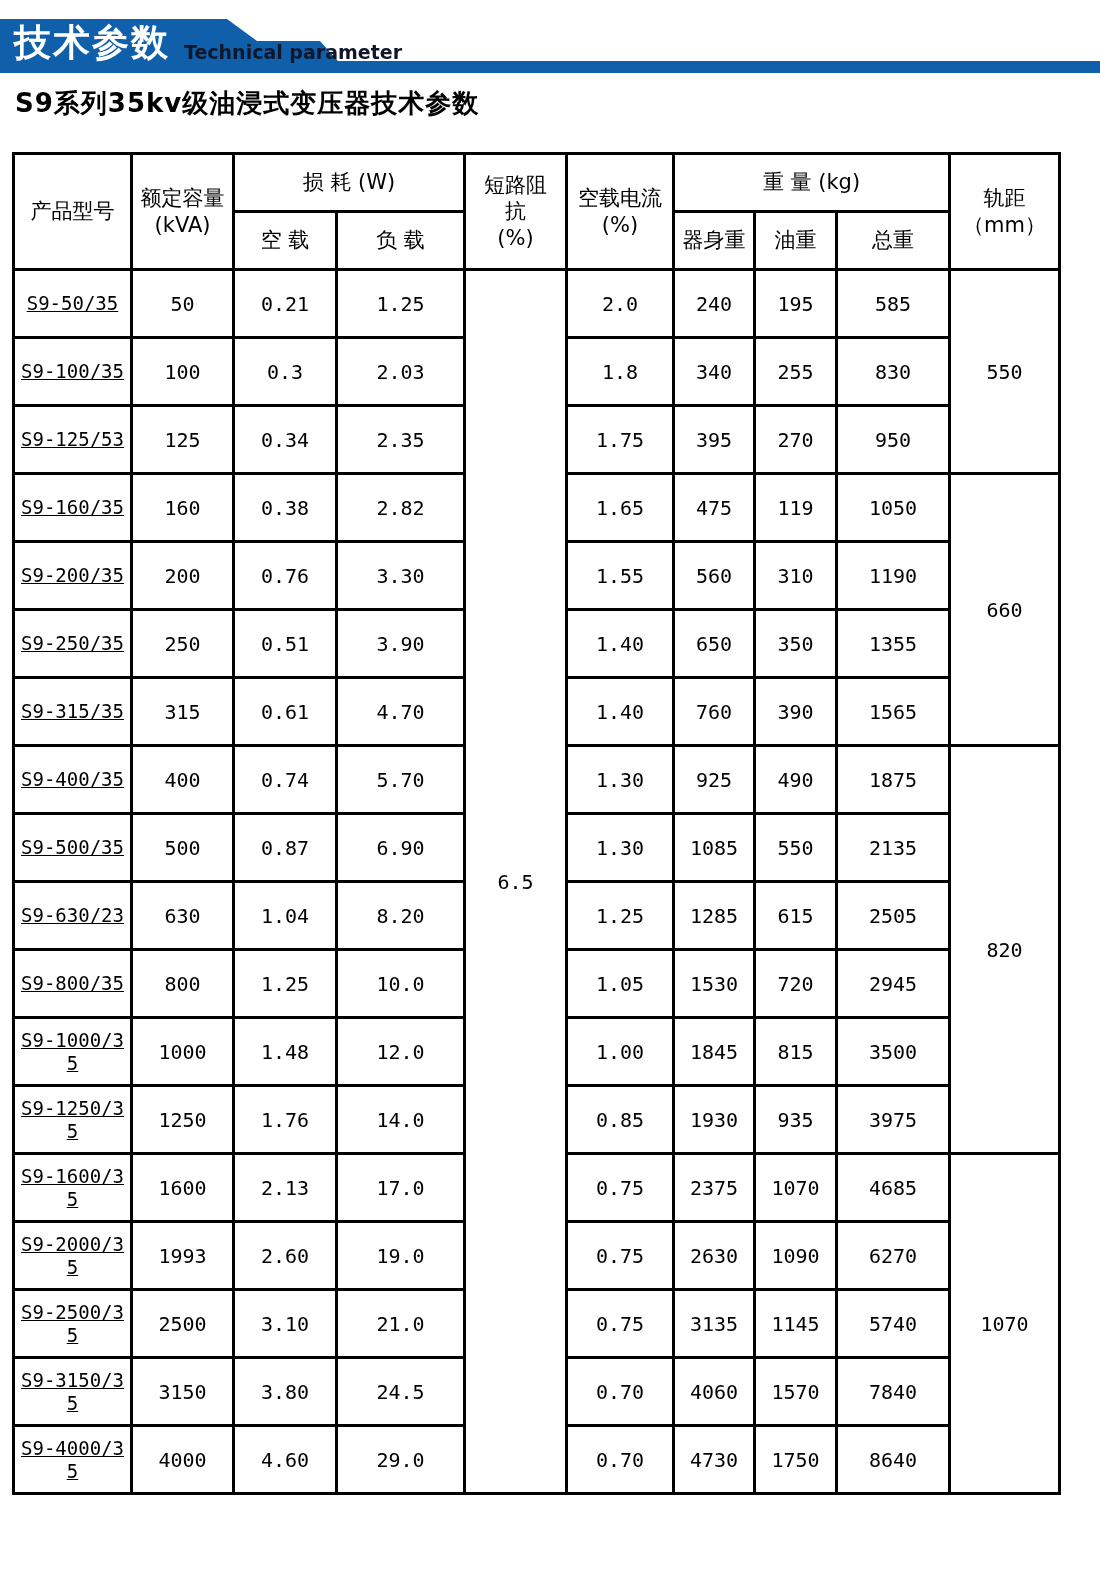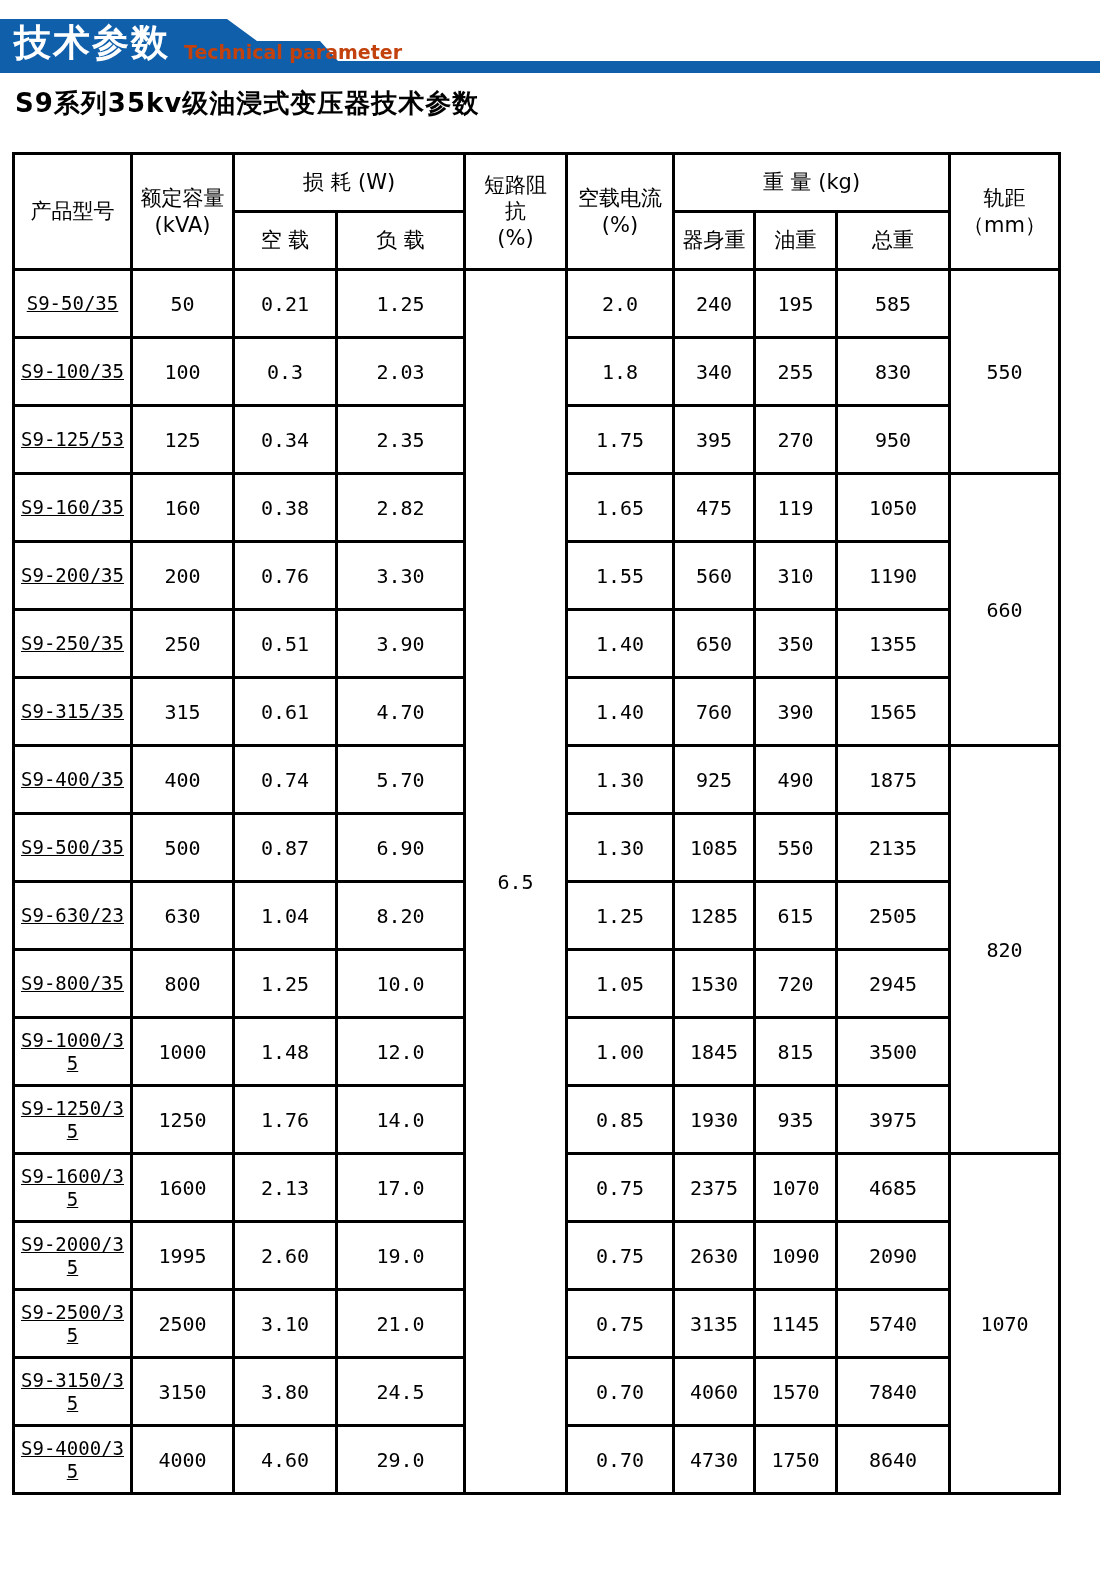--- a/index.html
+++ b/index.html
@@ -17,21 +17,21 @@
   .banner svg { position: absolute; top: 0; left: 0; display: block; }
   .banner-cn {
     position: absolute; left: 14px; top: 24px;
     font-family: "DejaVu Sans", sans-serif;
     font-size: 37px; font-weight: bold; color: #ffffff;
     letter-spacing: 2px; line-height: 1;
   }
   .banner-en {
     position: absolute; left: 184px; top: 43px;
     font-family: "DejaVu Sans", sans-serif;
-    font-size: 19px; font-weight: bold; color: #c2410c; line-height: 1;
+    font-size: 19px; font-weight: bold; color: #0f172a; line-height: 1;
   }
 
   
   .page-title {
     position: absolute; top: 86px; left: 15px; margin: 0;
     font-family: "DejaVu Sans", sans-serif;
     font-size: 26px; font-weight: bold; color: #000000;
     letter-spacing: 1px;
     text-align: center;
   }
@@ -257,27 +257,27 @@
       <td>2.13</td>
       <td>17.0</td>
       <td>0.75</td>
       <td>2375</td>
       <td>1070</td>
       <td>4685</td>
       <td rowspan="5">1070</td>
     </tr>
     <tr>
       <td class="model">S9-2000/35</td>
-      <td>1995</td>
+      <td>1993</td>
       <td>2.60</td>
       <td>19.0</td>
       <td>0.75</td>
       <td>2630</td>
       <td>1090</td>
-      <td>2090</td>
+      <td>6270</td>
     </tr>
     <tr>
       <td class="model">S9-2500/35</td>
       <td>2500</td>
       <td>3.10</td>
       <td>21.0</td>
       <td>0.75</td>
       <td>3135</td>
       <td>1145</td>
       <td>5740</td>

